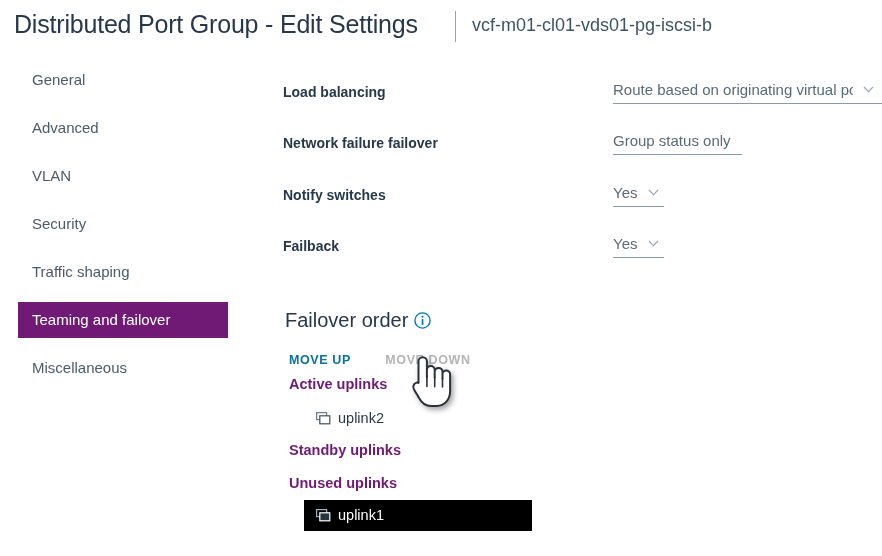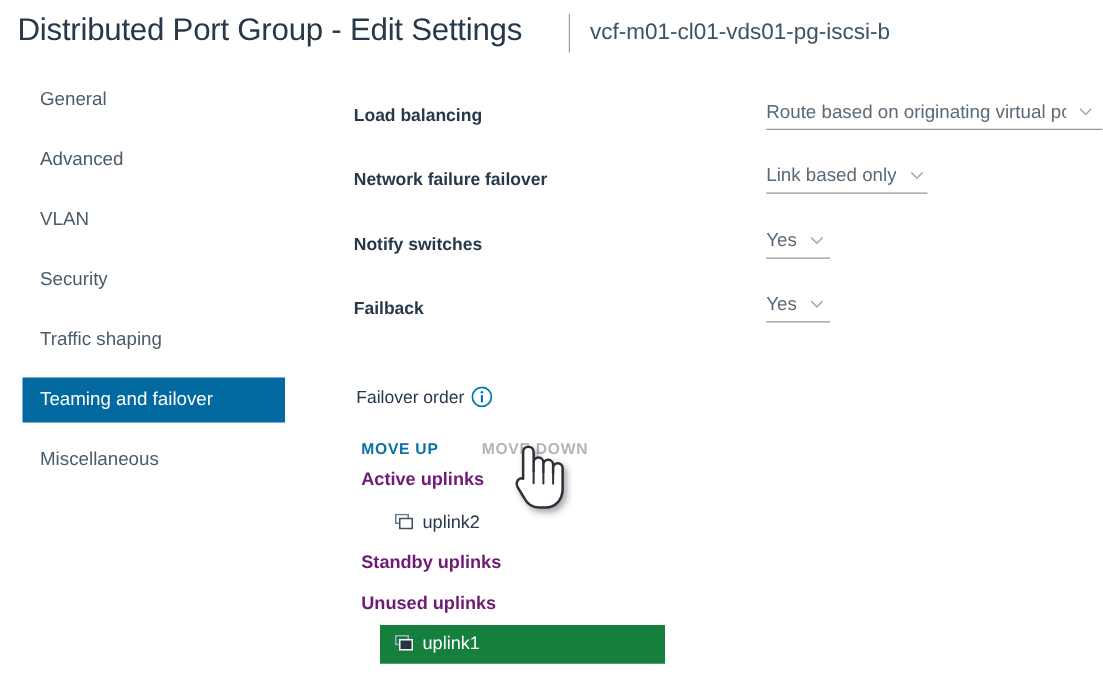--- a/index.html
+++ b/index.html
@@ -64,21 +64,21 @@
     height: 36px;
     line-height: 36px;
     padding-left: 32px;
     margin-bottom: 12px;
     font-size: 15px;
     color: #4a5b6b;
     cursor: pointer;
     white-space: nowrap;
   }
   .nav-item.selected {
-    background: #0369a1;
+    background: #701a75;
     color: #ffffff;
     margin-left: 18px;
     padding-left: 14px;
     width: 196px;
   }
 
   
   .main {
     position: absolute;
     left: 0;
@@ -138,21 +138,21 @@
   #row-ns        { top: 187px; }
   #sel-ns        { left: 330px; width: 51px; }
   #row-fb        { top: 238px; }
   #sel-fb        { left: 330px; width: 51px; }
 
   
   .failover-title {
     position: absolute;
     left: 285px;
     top: 309px;
-    font-size: 14px;
+    font-size: 20px;
     font-weight: 400;
     color: #26384a;
     white-space: nowrap;
   }
   .info-icon {
     display: inline-block;
     vertical-align: middle;
     margin-left: 6px;
     margin-top: -2px;
     cursor: pointer;
@@ -195,21 +195,21 @@
     padding-left: 12px;
     font-size: 14.5px;
     color: #26384a;
     cursor: pointer;
     white-space: nowrap;
     box-sizing: border-box;
   }
   #uplink2 { left: 304px; top: 403px; width: 228px; }
   #uplink1 {
     left: 304px; top: 500px; width: 228px;
-    background: #15803d;
+    background: #000000;
     color: #ffffff;
   }
   .nic-icon {
     display: inline-block;
     vertical-align: middle;
     margin-right: 7px;
     margin-top: -2px;
   }
   .nic-icon svg { display: block; }
 
@@ -268,21 +268,21 @@
         <svg width="11" height="7" viewBox="0 0 11 7">
             <path d="M1 1 L5.5 5.6 L10 1" fill="none" stroke="#9aa7b2" stroke-width="1.2"></path>
           </svg>
       </span>
     </div>
   </div>
 
   <div class="field-row" id="row-nfd">
     <div class="field-label">Network failure failover</div>
     <div class="select" id="sel-nfd">
-      <span class="val">Link based only</span>
+      <span class="val">Group status only</span>
       <span class="chev">
         <svg width="11" height="7" viewBox="0 0 11 7">
             <path d="M1 1 L5.5 5.6 L10 1" fill="none" stroke="#9aa7b2" stroke-width="1.2"></path>
           </svg>
       </span>
     </div>
   </div>
 
   <div class="field-row" id="row-ns">
     <div class="field-label">Notify switches</div>

